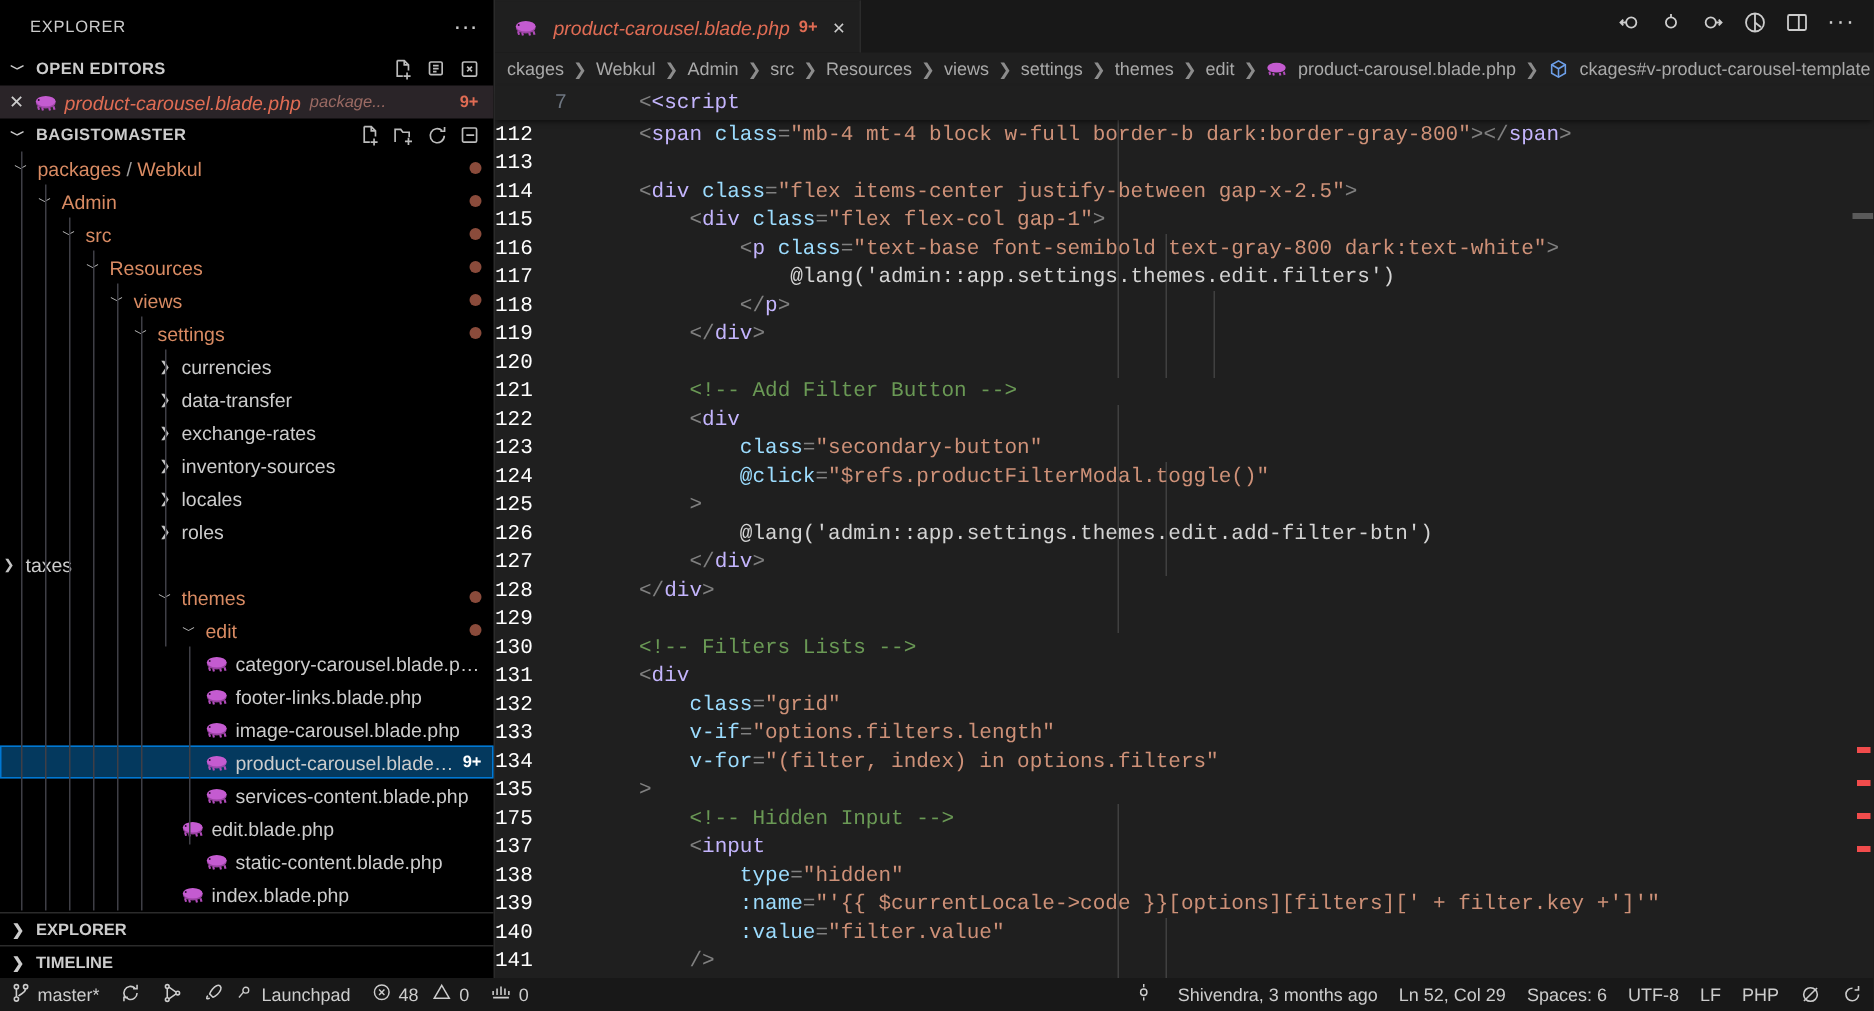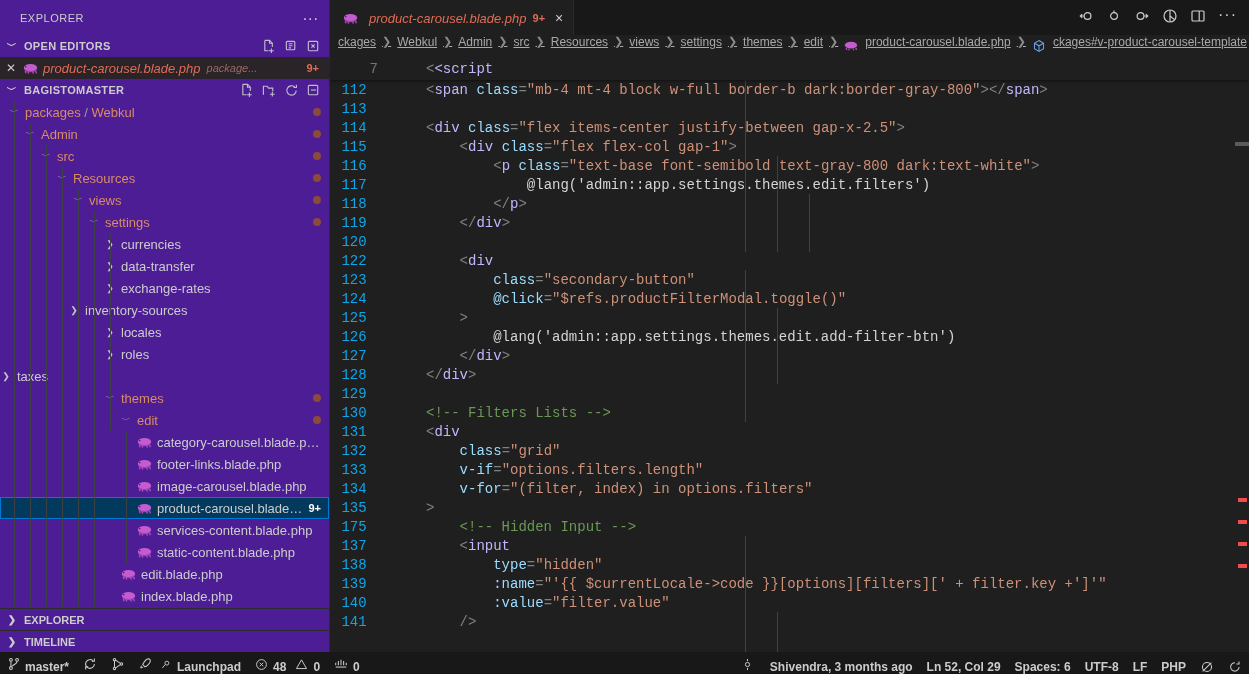--- a/index.html
+++ b/index.html
@@ -10,21 +10,21 @@
     overflow: hidden;
     color: #cccccc;
   }
   #app { position: relative; width: 1249px; height: 674px; display: flex; flex-direction: column; }
 
   
   .body-row { display: flex; flex: 1; min-height: 0; }
 
   
   .sidebar {
-    width: 330px; background: #4c1d95; display: flex; flex-direction: column;
+    width: 330px; background: #000000; display: flex; flex-direction: column;
     border-right: 1px solid #2b2b2b; flex: 0 0 330px;
   }
   .sb-title {
     height: 35px; display: flex; align-items: center; justify-content: space-between;
     padding: 0 10px 0 20px; font-size: 11px; letter-spacing: .5px; color: #cccccc; font-weight: 400;
   }
   .sb-title .dots { color:#cccccc; font-size:16px; letter-spacing:1px; line-height:10px; padding-bottom:6px;}
 
   .section-header {
     height: 22px; display: flex; align-items: center; gap: 4px;
@@ -70,36 +70,36 @@
     display: flex; align-items: center; gap: 6px; padding: 0 10px 0 12px;
     background: #1f1f1f; font-size: 13px; border-right: 1px solid #2b2b2b;
     border-top: 1px solid #1f1f1f;
   }
   .tab .tname { color: #e06c54; font-style: italic; }
   .tab .tcnt { color: #e06c54; font-size: 11px; font-weight: bold; }
   .tab .tclose { color: #cccccc; font-size: 14px; margin-left: 4px; }
   .tabs-actions { margin-left: auto; display: flex; align-items: center; gap: 12px; padding: 0 12px; }
 
   .breadcrumb {
-    height: 22px; display: flex; font-size: 12px; color: #a9a9a9;
-    padding-left: 8px; overflow: hidden; white-space: nowrap; gap: 4px; text-decoration: underline;
+    height: 22px; display: flex; align-items: center; font-size: 12px; color: #a9a9a9;
+    padding-left: 8px; overflow: hidden; white-space: nowrap; gap: 4px;
   }
   .breadcrumb .sep { color: #8c8c8c; font-size: 11px; padding: 0 2px; }
   .breadcrumb .bc { color: #a9a9a9; }
 
   .sticky {
     height: 23px; display: flex; align-items: center;
     background: #1f1f1f; box-shadow: 0 2px 3px -1px rgba(0,0,0,.5); position: relative; z-index: 5;
     font-family: "Liberation Mono", monospace; font-size: 14px;
   }
   .sticky .ln { width: 66px; text-align: right; padding-right: 18px; color: #6e7681; }
 
   .code-area { flex: 1; position: relative; overflow: hidden; font-family: "Liberation Mono", monospace; font-size: 14px; }
   .codeline { height: 19px; display: flex; align-items: center; white-space: pre; }
-  .codeline .ln { width: 66px; flex:0 0 66px; text-align: center; padding-right: 18px; color: #0ea5e9; }
+  .codeline .ln { width: 66px; flex:0 0 66px; text-align: left; padding-right: 18px; color: #ffffff; }
   .codeline .txt { padding-left: 30px; position: relative; }
 
   
   .t-tag { color: #c4b5fd; }
   .t-attr { color: #9cdcfe; }
   .t-str { color: #ce9178; }
   .t-punc { color: #808080; }
   .t-cmt { color: #6a9955; }
   .t-plain { color: #d4d4d4; }
   .t-lt { color: #808080; }
@@ -109,21 +109,21 @@
 
   .vscroll { position: absolute; right: 0; top: 0; bottom: 0; width: 14px; background: transparent; }
   .vscroll .thumb { position:absolute; left:0; width:14px; background:#5a5a5a; }
   .vscroll .mark { position:absolute; right:2px; width:9px; height:4px; background:#f14c4c; }
 
   
   .status {
     height: 22px; background: #181818; display: flex; align-items: center;
     font-size: 12px; color: #cccccc; flex: 0 0 22px;
   }
-  .st-item { display: flex; align-items: flex-end; gap: 4px; padding: 0 7px; height: 22px; font-weight: bold; }
+  .st-item { display: flex; align-items: center; gap: 4px; padding: 0 7px; height: 22px; }
   .st-right { margin-left: auto; display: flex; align-items: center; }
   svg { fill: none; stroke: currentColor; stroke-width: 1.2; }
 </style>
 </head>
 <body>
 
 <div id="app">
   <div class="body-row">
 
     <div class="sidebar">
@@ -244,21 +244,21 @@
             <span class="name white">currencies</span>
           </div>
           <div class="row" style="padding-left: 104px;">
             <span class="twisty" style="margin-right: 5px;">❯</span>
             <span class="name white">data-transfer</span>
           </div>
           <div class="row" style="padding-left: 104px;">
             <span class="twisty" style="margin-right: 5px;">❯</span>
             <span class="name white">exchange-rates</span>
           </div>
-          <div class="row" style="padding-left: 68px;">
+          <div class="row" style="padding-left: 104px;">
             <span class="twisty" style="margin-right: 5px;">❯</span>
             <span class="name white">inventory-sources</span>
           </div>
           <div class="row" style="padding-left: 104px;">
             <span class="twisty" style="margin-right: 5px;">❯</span>
             <span class="name white">locales</span>
           </div>
           <div class="row" style="padding-left: 104px;">
             <span class="twisty" style="margin-right: 5px;">❯</span>
             <span class="name white">roles</span>
@@ -326,41 +326,41 @@
             <span class="php-ico">
               <svg viewBox="0 0 32 32" width="15" height="15" style="stroke:none;">
                 <ellipse cx="16" cy="16" rx="14" ry="8" fill="#b24bbb" opacity=".85"></ellipse>
                 <ellipse cx="16" cy="14" rx="14" ry="7.5" fill="#c45bd0"></ellipse>
                 <path d="M5 21l1.5 5M11 23l1 4M21 23l1 4M27 21l1.5 5" stroke="#b24bbb" stroke-width="3" fill="none"></path>
                 <circle cx="6" cy="12" r="1.4" fill="#2a0a2c"></circle>
               </svg>
             </span>
             <span class="name white">services-content.blade.php</span>
           </div>
+          <div class="row" style="padding-left: 120px;">
+            <span class="php-ico">
+              <svg viewBox="0 0 32 32" width="15" height="15" style="stroke:none;">
+                <ellipse cx="16" cy="16" rx="14" ry="8" fill="#b24bbb" opacity=".85"></ellipse>
+                <ellipse cx="16" cy="14" rx="14" ry="7.5" fill="#c45bd0"></ellipse>
+                <path d="M5 21l1.5 5M11 23l1 4M21 23l1 4M27 21l1.5 5" stroke="#b24bbb" stroke-width="3" fill="none"></path>
+                <circle cx="6" cy="12" r="1.4" fill="#2a0a2c"></circle>
+              </svg>
+            </span>
+            <span class="name white">edit.blade.php</span>
+          </div>
           <div class="row" style="padding-left: 136px;">
             <span class="php-ico">
               <svg viewBox="0 0 32 32" width="15" height="15" style="stroke:none;">
                 <ellipse cx="16" cy="16" rx="14" ry="8" fill="#b24bbb" opacity=".85"></ellipse>
                 <ellipse cx="16" cy="14" rx="14" ry="7.5" fill="#c45bd0"></ellipse>
                 <path d="M5 21l1.5 5M11 23l1 4M21 23l1 4M27 21l1.5 5" stroke="#b24bbb" stroke-width="3" fill="none"></path>
                 <circle cx="6" cy="12" r="1.4" fill="#2a0a2c"></circle>
               </svg>
             </span>
             <span class="name white">static-content.blade.php</span>
-          </div>
-          <div class="row" style="padding-left: 120px;">
-            <span class="php-ico">
-              <svg viewBox="0 0 32 32" width="15" height="15" style="stroke:none;">
-                <ellipse cx="16" cy="16" rx="14" ry="8" fill="#b24bbb" opacity=".85"></ellipse>
-                <ellipse cx="16" cy="14" rx="14" ry="7.5" fill="#c45bd0"></ellipse>
-                <path d="M5 21l1.5 5M11 23l1 4M21 23l1 4M27 21l1.5 5" stroke="#b24bbb" stroke-width="3" fill="none"></path>
-                <circle cx="6" cy="12" r="1.4" fill="#2a0a2c"></circle>
-              </svg>
-            </span>
-            <span class="name white">edit.blade.php</span>
           </div>
           <div class="row" style="padding-left: 120px;">
             <span class="php-ico">
               <svg viewBox="0 0 32 32" width="15" height="15" style="stroke:none;">
                 <ellipse cx="16" cy="16" rx="14" ry="8" fill="#b24bbb" opacity=".85"></ellipse>
                 <ellipse cx="16" cy="14" rx="14" ry="7.5" fill="#c45bd0"></ellipse>
                 <path d="M5 21l1.5 5M11 23l1 4M21 23l1 4M27 21l1.5 5" stroke="#b24bbb" stroke-width="3" fill="none"></path>
                 <circle cx="6" cy="12" r="1.4" fill="#2a0a2c"></circle>
               </svg>
             </span>
@@ -494,20 +494,21 @@
         <div id="code" style="position:relative;">
             <div class="codeline"><span class="ln">112</span><span class="txt"><span class="t-lt">&lt;</span><span class="t-tag">span</span><span class="t-plain"> </span><span class="t-attr">class</span><span class="t-punc">=</span><span class="t-str">"mb-4 mt-4 block w-full border-b dark:border-gray-800"</span><span class="t-lt">&gt;&lt;</span><span class="t-lt">/</span><span class="t-tag">span</span><span class="t-lt">&gt;</span></span></div>
             <div class="codeline"><span class="ln">113</span><span class="txt"></span></div>
             <div class="codeline"><span class="ln">114</span><span class="txt"><span class="t-lt">&lt;</span><span class="t-tag">div</span><span class="t-plain"> </span><span class="t-attr">class</span><span class="t-punc">=</span><span class="t-str">"flex items-center justify-between gap-x-2.5"</span><span class="t-lt">&gt;</span></span></div>
             <div class="codeline"><span class="ln">115</span><span class="txt">&nbsp;&nbsp;&nbsp;&nbsp;<span class="t-lt">&lt;</span><span class="t-tag">div</span><span class="t-plain"> </span><span class="t-attr">class</span><span class="t-punc">=</span><span class="t-str">"flex flex-col gap-1"</span><span class="t-lt">&gt;</span></span></div>
             <div class="codeline"><span class="ln">116</span><span class="txt">&nbsp;&nbsp;&nbsp;&nbsp;&nbsp;&nbsp;&nbsp;&nbsp;<span class="t-lt">&lt;</span><span class="t-tag">p</span><span class="t-plain"> </span><span class="t-attr">class</span><span class="t-punc">=</span><span class="t-str">"text-base font-semibold text-gray-800 dark:text-white"</span><span class="t-lt">&gt;</span></span></div>
             <div class="codeline"><span class="ln">117</span><span class="txt">&nbsp;&nbsp;&nbsp;&nbsp;&nbsp;&nbsp;&nbsp;&nbsp;&nbsp;&nbsp;&nbsp;&nbsp;<span class="t-plain">@lang('admin::app.settings.themes.edit.filters')</span></span></div>
             <div class="codeline"><span class="ln">118</span><span class="txt">&nbsp;&nbsp;&nbsp;&nbsp;&nbsp;&nbsp;&nbsp;&nbsp;<span class="t-lt">&lt;/</span><span class="t-tag">p</span><span class="t-lt">&gt;</span></span></div>
             <div class="codeline"><span class="ln">119</span><span class="txt">&nbsp;&nbsp;&nbsp;&nbsp;<span class="t-lt">&lt;/</span><span class="t-tag">div</span><span class="t-lt">&gt;</span></span></div>
             <div class="codeline"><span class="ln">120</span><span class="txt"></span></div>
+            <div class="codeline"><span class="ln">121</span><span class="txt">&nbsp;&nbsp;&nbsp;&nbsp;<span class="t-cmt">&lt;!-- Add Filter Button --&gt;</span></span></div>
             <div class="codeline"><span class="ln">122</span><span class="txt">&nbsp;&nbsp;&nbsp;&nbsp;<span class="t-lt">&lt;</span><span class="t-tag">div</span></span></div>
             <div class="codeline"><span class="ln">123</span><span class="txt">&nbsp;&nbsp;&nbsp;&nbsp;&nbsp;&nbsp;&nbsp;&nbsp;<span class="t-attr">class</span><span class="t-punc">=</span><span class="t-str">"secondary-button"</span></span></div>
             <div class="codeline"><span class="ln">124</span><span class="txt">&nbsp;&nbsp;&nbsp;&nbsp;&nbsp;&nbsp;&nbsp;&nbsp;<span class="t-attr">@click</span><span class="t-punc">=</span><span class="t-str">"$refs.productFilterModal.toggle()"</span></span></div>
             <div class="codeline"><span class="ln">125</span><span class="txt">&nbsp;&nbsp;&nbsp;&nbsp;<span class="t-lt">&gt;</span></span></div>
             <div class="codeline"><span class="ln">126</span><span class="txt">&nbsp;&nbsp;&nbsp;&nbsp;&nbsp;&nbsp;&nbsp;&nbsp;<span class="t-plain">@lang('admin::app.settings.themes.edit.add-filter-btn')</span></span></div>
             <div class="codeline"><span class="ln">127</span><span class="txt">&nbsp;&nbsp;&nbsp;&nbsp;<span class="t-lt">&lt;/</span><span class="t-tag">div</span><span class="t-lt">&gt;</span></span></div>
             <div class="codeline"><span class="ln">128</span><span class="txt"><span class="t-lt">&lt;/</span><span class="t-tag">div</span><span class="t-lt">&gt;</span></span></div>
             <div class="codeline"><span class="ln">129</span><span class="txt"></span></div>
             <div class="codeline"><span class="ln">130</span><span class="txt"><span class="t-cmt">&lt;!-- Filters Lists --&gt;</span></span></div>
             <div class="codeline"><span class="ln">131</span><span class="txt"><span class="t-lt">&lt;</span><span class="t-tag">div</span></span></div>

